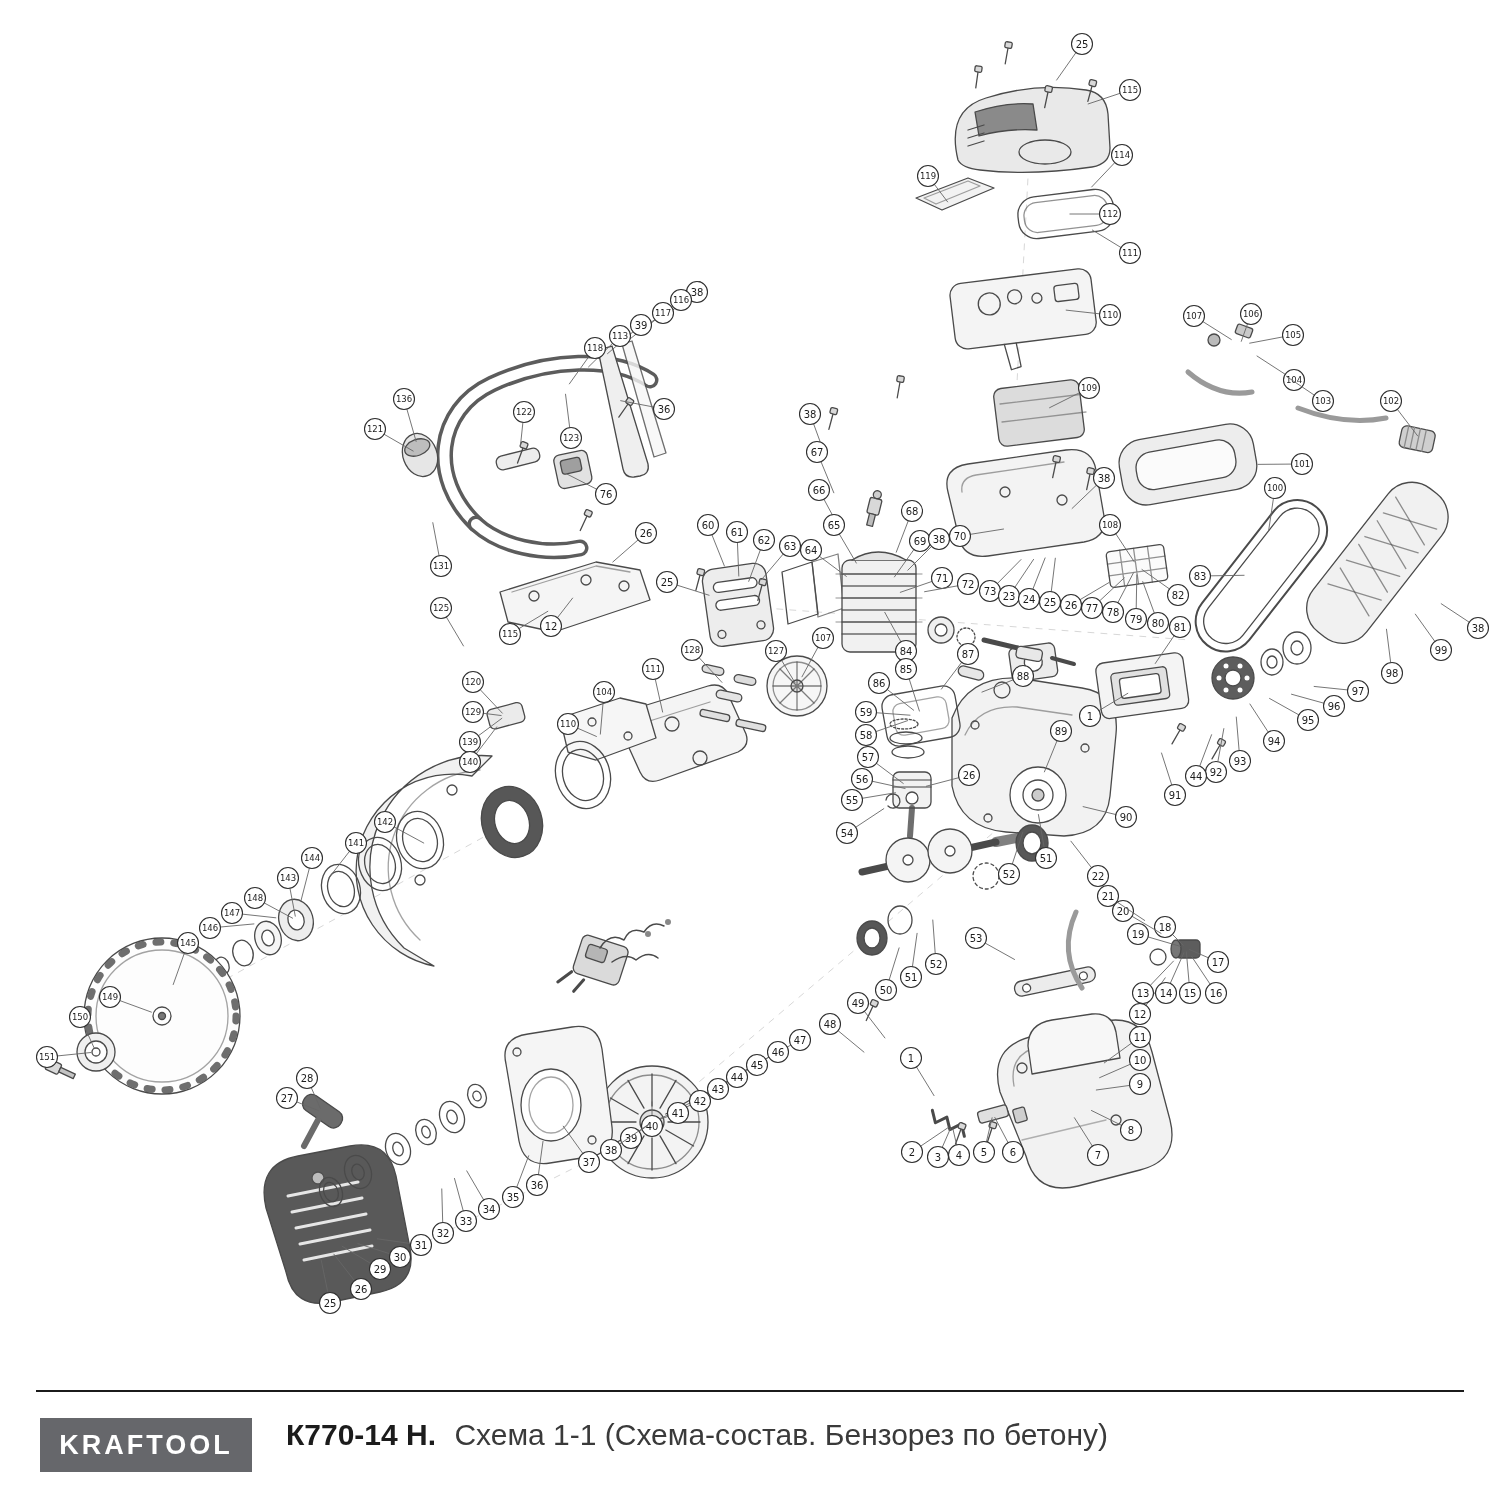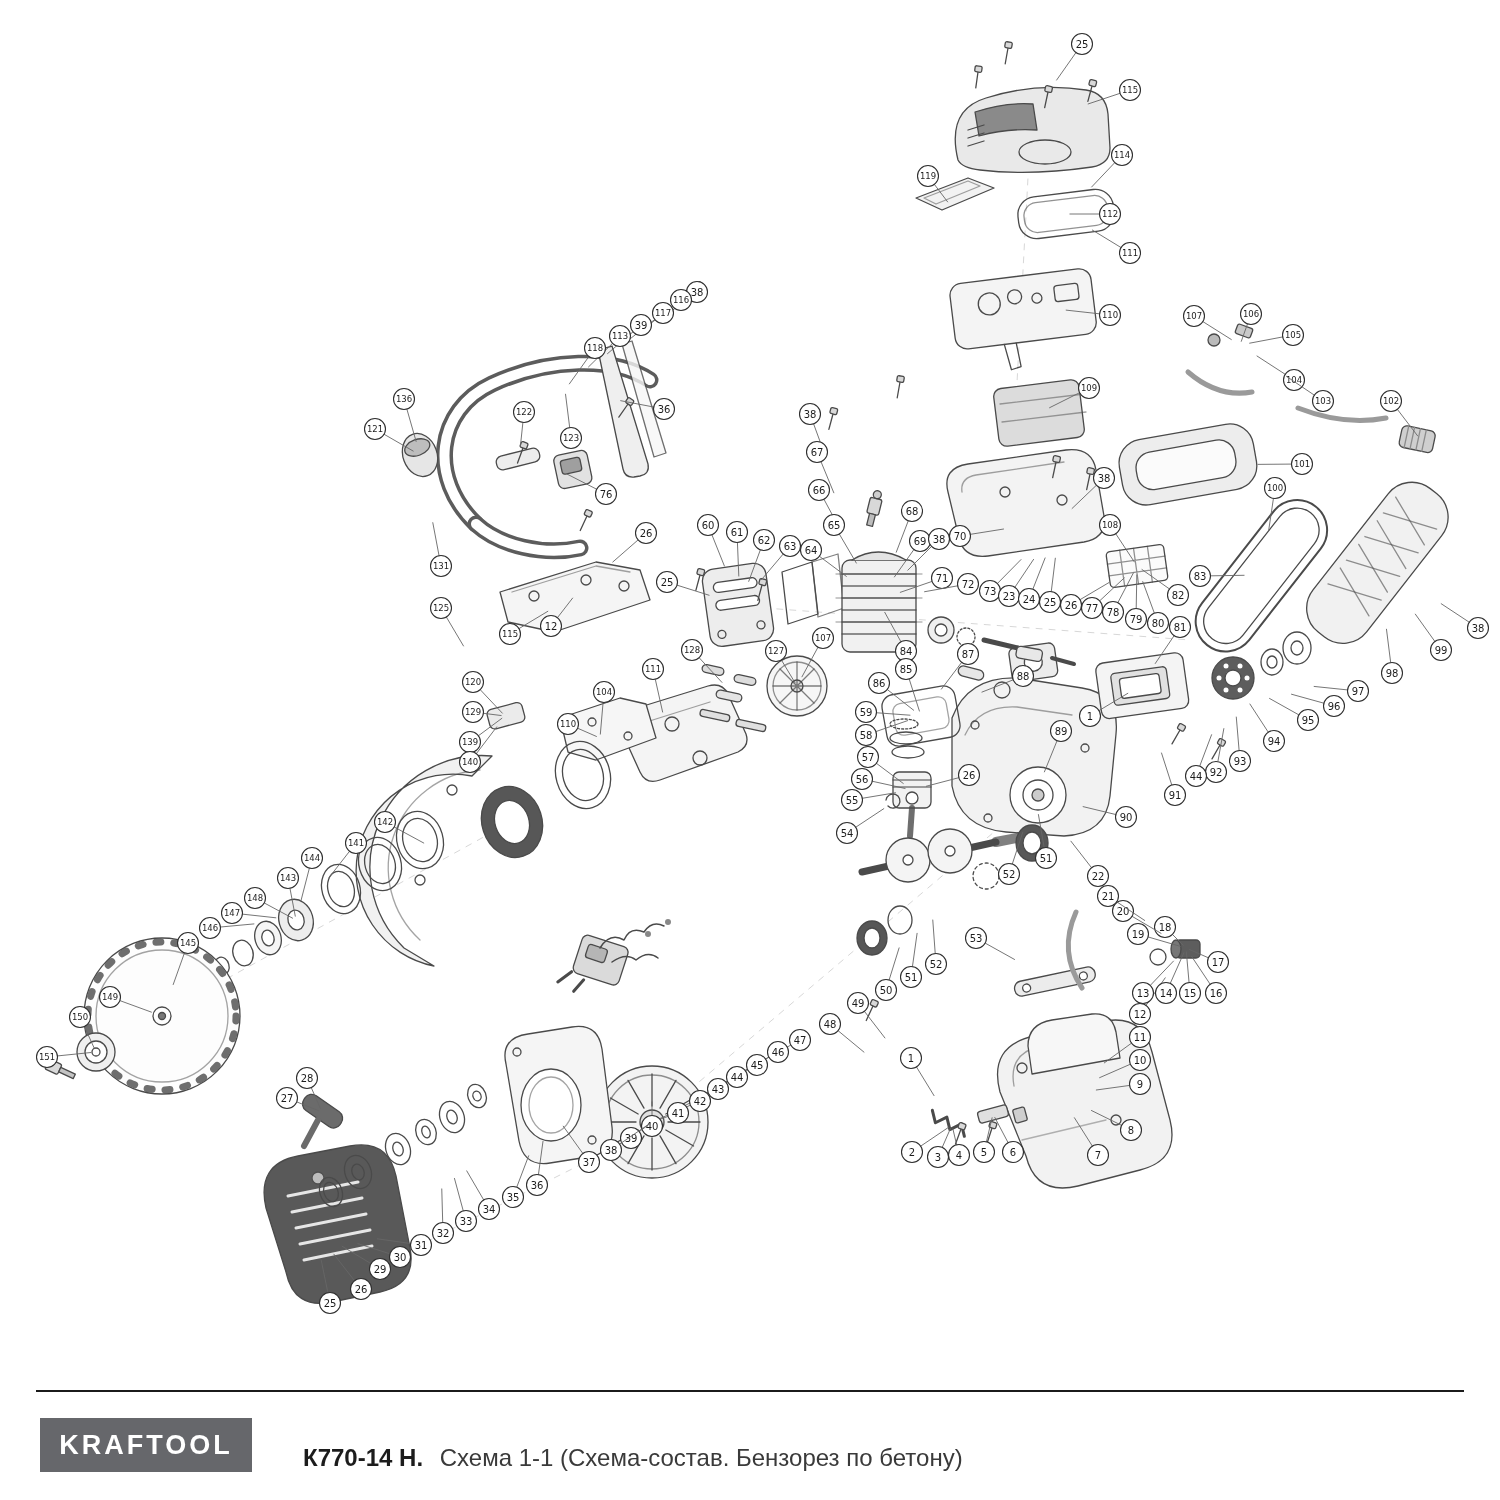--- a/index.html
+++ b/index.html
@@ -5,27 +5,27 @@
   html,body{margin:0;padding:0}
   body{
     width:1500px;height:1500px;position:relative;overflow:hidden;
     background:#ffffff;font-family:"Liberation Sans",sans-serif;
   }
   #diagram{position:absolute;top:0;left:0;display:block}
   .callout-text{font-family:"DejaVu Sans",sans-serif;fill:#1c1c1c}
   
   .footer{position:absolute;top:1390px;left:0;width:1500px;height:110px}
   .footer-line{border-top:2px solid #1b1b1b;margin:0 36px}
-  .footer-content{display:flex;align-items:flex-end;gap:51px;margin:26px 40px 0 40px}
+  .footer-content{display:flex;align-items:flex-start;gap:34px;margin:26px 40px 0 40px}
   .brand-box{
     background:#66676b;color:#ffffff;width:212px;height:54px;flex:0 0 auto;
     display:flex;align-items:center;justify-content:center;
   }
   .brand-text{font-weight:bold;font-size:27px;letter-spacing:3px}
-  .caption{font-size:24px;color:#2c2c2c;white-space:nowrap}
+  .caption{font-size:30px;color:#2c2c2c;white-space:nowrap}
   .caption-bold{font-weight:bold;color:#1c1c1c}
   .caption-rest{font-weight:normal;margin-left:10px;color:#3a3a3a}
 </style>
 </head>
 <body>
 
 <svg id="diagram" width="1500" height="1390" viewBox="0 0 1500 1390" xmlns="http://www.w3.org/2000/svg">
   <defs>
     <g id="screwg">
       <line x1="0" y1="0" x2="0" y2="16"></line>

